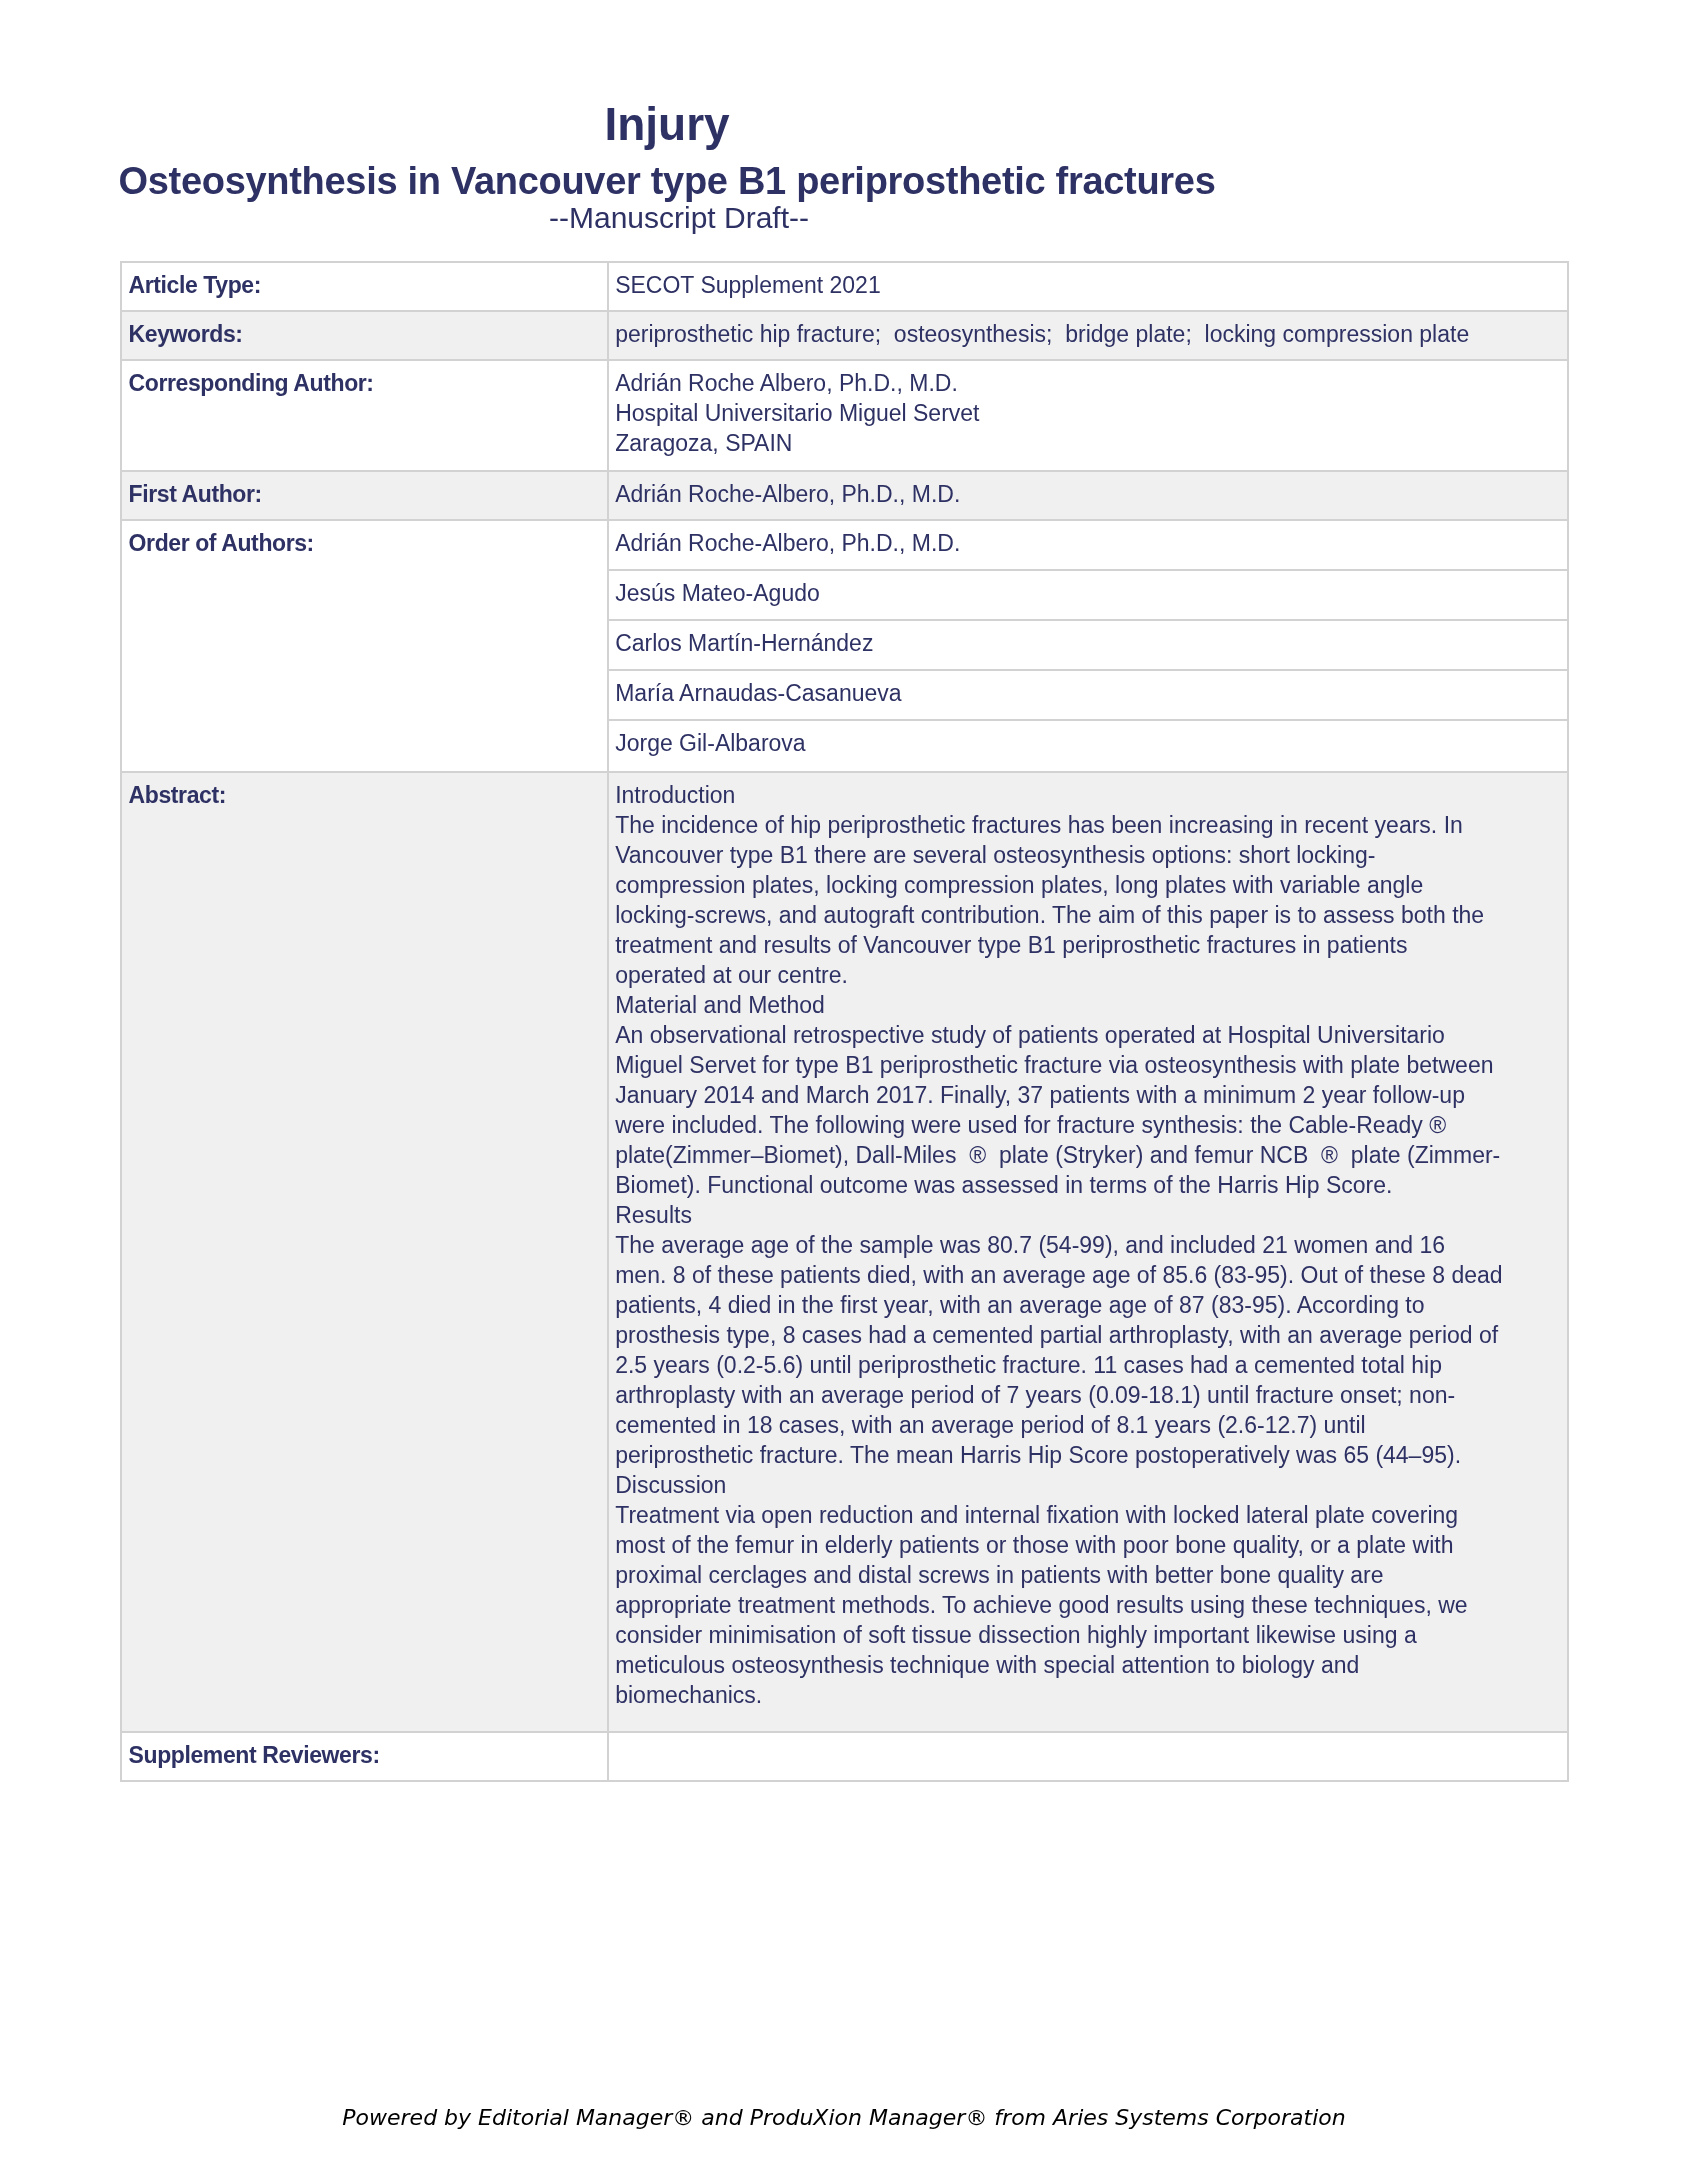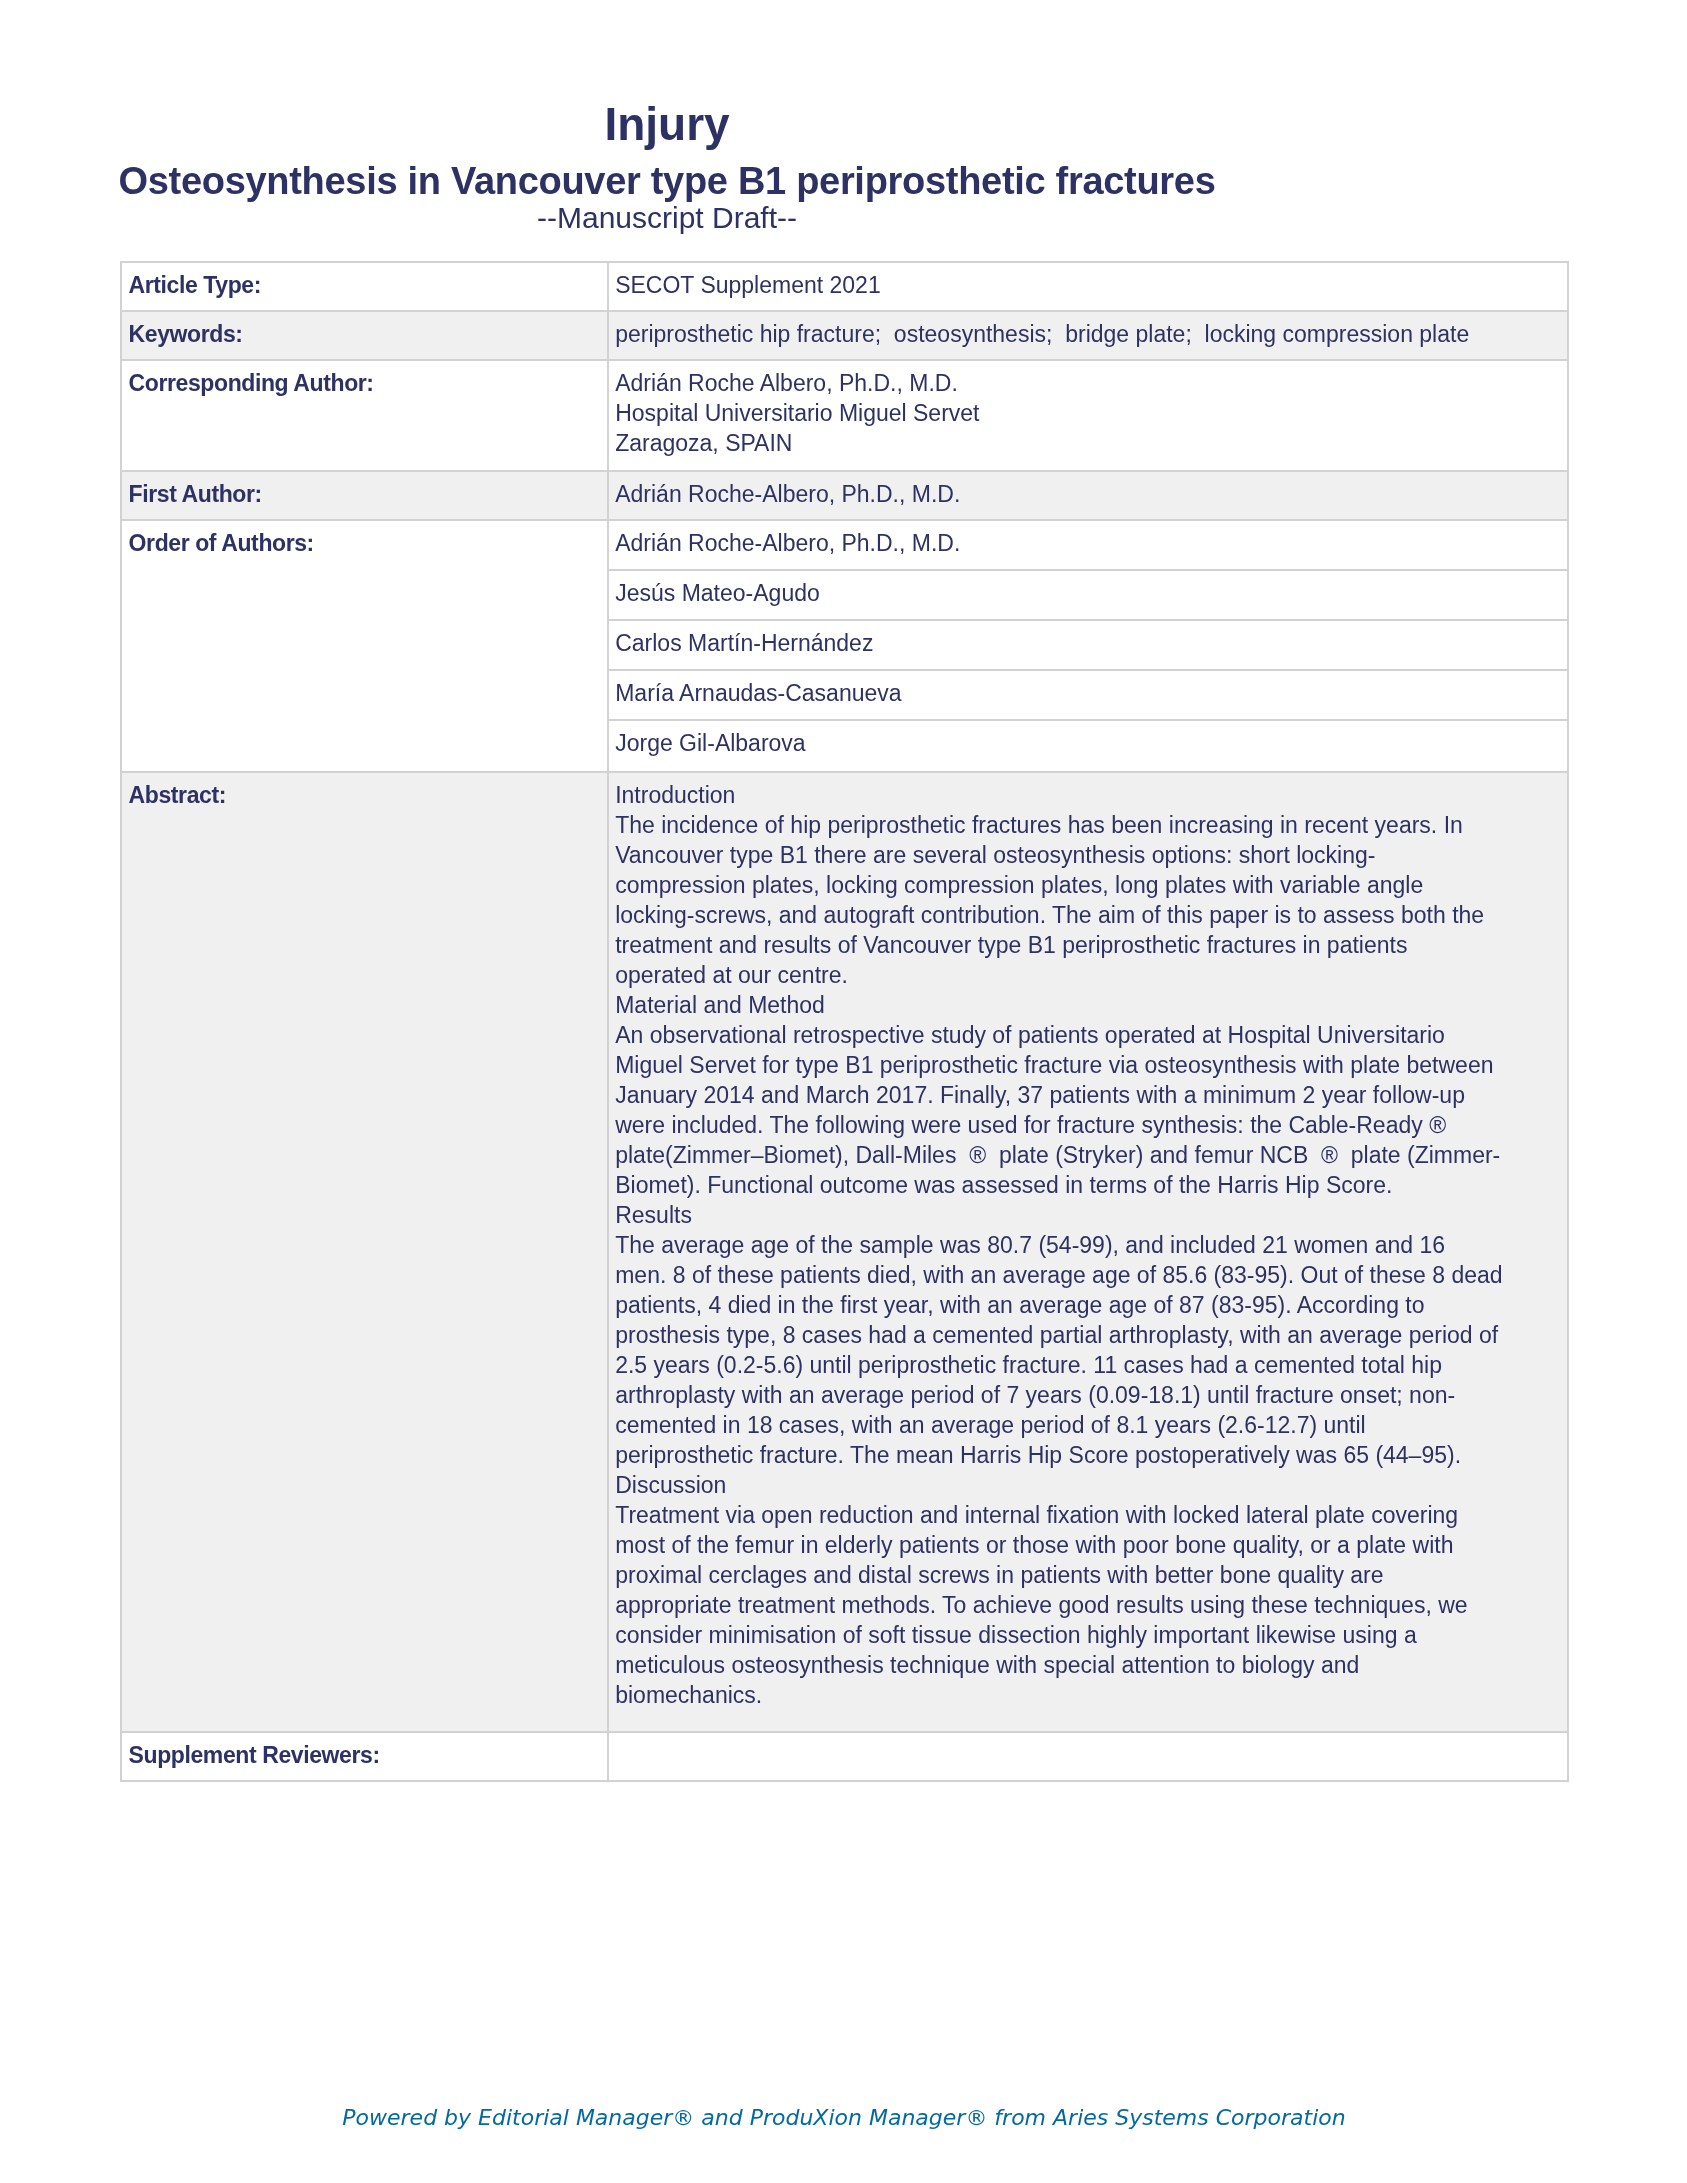--- a/index.html
+++ b/index.html
@@ -1,21 +1,21 @@
 <!DOCTYPE html>
 <html style="font-size:10.6px"><head>
 <meta charset="utf-8">
 <style>
   html, body { margin: 0; padding: 0; background: #ffffff; }
   body { width: 1688px; height: 2183px; position: relative; overflow: hidden;
          font-family: "Liberation Sans", sans-serif; color: #2e3163; }
   .title { position: absolute; left: 0; width: 1334px; text-align: center; margin: 0; }
   #journal { top: 98px; font-size: 46px; font-weight: bold; line-height: 53px; }
   #subtitle { top: 159px; font-size: 38px; font-weight: bold; line-height: 45px; letter-spacing: -0.3px; }
-  #draft { top: 199px; font-size: 30px; font-weight: normal; line-height: 37px; }
+  #draft { top: 199px; font-size: 30px; font-weight: normal; line-height: 37px; margin-left: 12px; }
 
   table.meta { position: absolute; left: 120px; top: 261px; width: 1449px;
                border-collapse: collapse; table-layout: fixed; }
   table.meta td { border: 2px solid #d2d2d2; vertical-align: top; padding: 0;
                   font-size: 23px; line-height: 30px; }
   td.label { width: 478px; padding: 6.6px 0 0 6.6px !important; font-weight: bold;
              letter-spacing: -0.4px; }
   td.value { padding: 6.6px 0 0 6.6px !important; }
   tr.shade td { background: #f0f0f0; }
   tr.white td { background: #ffffff; }
@@ -25,21 +25,21 @@
   .line { display: block; white-space: nowrap; }
 
   .authors { margin: 0; padding: 0; }
   .authors .author { height: 50px; box-sizing: border-box; padding: 6.6px 0 0 6.6px;
                      border-bottom: 2px solid #d2d2d2; white-space: nowrap; }
   .authors .author:last-child { border-bottom: none; border-radius: 7px; }
   td.authors-cell { padding: 0 !important; }
 
   #footer { position: absolute; top: 2105px; left: 0; width: 1688px; text-align: center;
             font-family: "DejaVu Sans", sans-serif; font-style: italic; font-size: 22px;
-            color: #0369a1; }
+            color: #000000; }
 </style>
 </head>
 <body>
 
 <h1 id="journal" class="title">Injury</h1>
 <h2 id="subtitle" class="title">Osteosynthesis in Vancouver type B1 periprosthetic fractures</h2>
 <div id="draft" class="title">--Manuscript Draft--</div>
 
 <table class="meta">
   <tbody>

